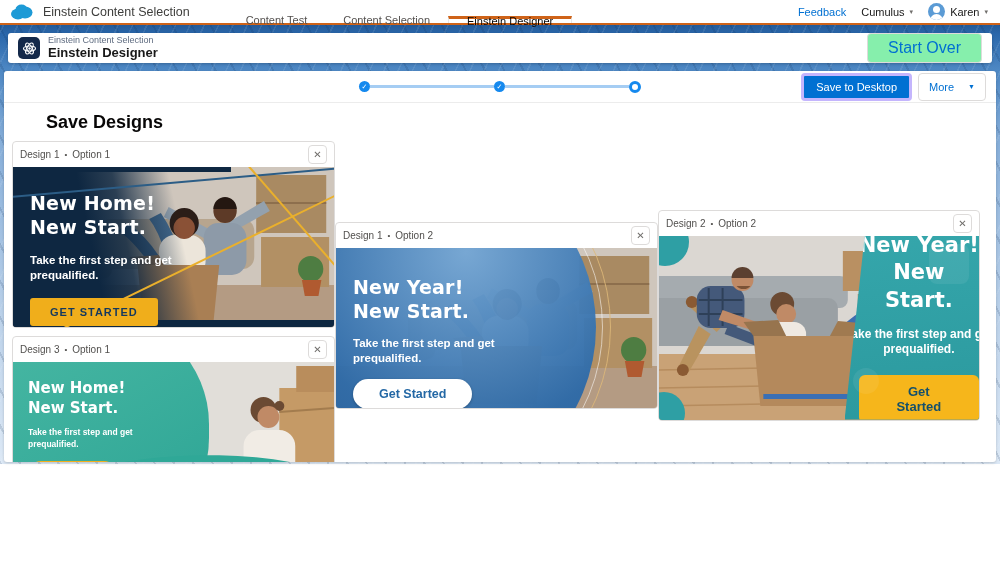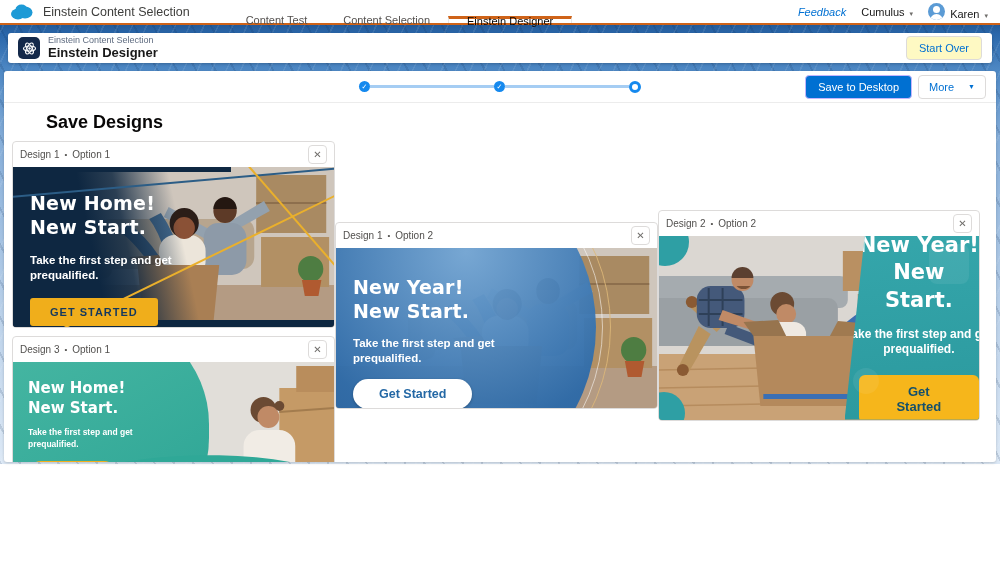--- a/index.html
+++ b/index.html
@@ -15,44 +15,44 @@
 
   
   .topnav { height: 25px; background: #fff; display: flex; align-items: stretch; border-bottom: 2px solid #cf6318; flex: 0 0 auto; }
   .nav-left { display: flex; align-items: center; gap: 8px; padding-left: 9px; }
   .cloud-logo { width: 26px; height: 18px; }
   .app-name { font-size: 12.5px; color: #3e3e3c; white-space: nowrap; }
   .nav-tabs { display: flex; margin-left: 38px; margin-top: 16px; }
   .tab { font-size: 11px; color: #53504e; padding: 0 18px; display: flex; align-items: center; cursor: pointer; }
   .tab.active { border-top: 3px solid #cf6318; border-left: 1px solid #e8e8e8; border-right: 1px solid #e8e8e8; color: #080707; background: #fff; }
   .nav-right { margin-left: auto; display: flex; align-items: center; gap: 15px; padding-right: 12px; font-size: 11px; }
-  .feedback-link { color: #0070d2; text-decoration: none; cursor: pointer; font-style: italic; }
-  .org-picker, .user-menu { display: flex; align-items: flex-end; gap: 5px; color: #181818; cursor: pointer; }
+  .feedback-link { color: #0070d2; text-decoration: none; cursor: pointer; }
+  .org-picker, .user-menu { display: flex; align-items: center; gap: 5px; color: #181818; cursor: pointer; }
   .caret { font-size: 7px; color: #706e6b; }
   .avatar { width: 17px; height: 17px; border-radius: 50%; background: #5b9bd5; position: relative; overflow: hidden; }
   .avatar::before { content: ""; position: absolute; width: 7px; height: 7px; border-radius: 50%; background: #fff; left: 5px; top: 3px; }
   .avatar::after { content: ""; position: absolute; width: 13px; height: 8px; border-radius: 7px 7px 0 0; background: #fff; left: 2px; top: 11px; }
 
   
   .header-card { margin: 8px 8px 0; height: 30px; background: #fff; border-radius: 3px; display: flex; align-items: center; padding: 0 10px; box-shadow: 0 1px 3px rgba(0,0,0,.2); flex: 0 0 auto; }
   .einstein-icon { width: 22px; height: 22px; border-radius: 5px; background: #14294a; display: flex; align-items: center; justify-content: center; flex: 0 0 auto; }
   .header-titles { display: flex; flex-direction: column; margin-left: 8px; line-height: 1.15; }
   .header-eyebrow { font-size: 9px; color: #5f6c80; }
   .header-title { font-size: 13px; font-weight: 700; color: #181818; }
-  .btn-outline { margin-left: auto; background: #fef9c3; border: 1px solid #dddbda; border-radius: 4px; color: #0070d2; font-size: 11px; padding: 5px 12px; cursor: pointer; font-family: inherit; }
+  .btn-outline { margin-left: auto; background: #86efac; border: 1px solid #dddbda; border-radius: 4px; color: #0070d2; font-size: 16px; padding: 5px 20px; cursor: pointer; font-family: inherit; }
 
   
   .main-card { margin: 8px 4px 2px; background: #fff; border-radius: 3px; flex: 1 1 auto; display: flex; flex-direction: column; box-shadow: 0 1px 3px rgba(0,0,0,.18); overflow: hidden; }
   .toolbar { position: relative; height: 32px; border-bottom: 1px solid #ececec; display: flex; align-items: center; flex: 0 0 auto; }
   .progress { position: absolute; left: 50%; top: 50%; transform: translate(-50%,-50%); width: 282px; display: flex; align-items: center; }
   .p-dot { width: 11px; height: 11px; border-radius: 50%; background: #1589ee; color: #fff; font-size: 7px; display: flex; align-items: center; justify-content: center; flex: 0 0 auto; }
   .p-ring { width: 12px; height: 12px; border-radius: 50%; border: 3px solid #1589ee; background: #fff; flex: 0 0 auto; }
   .p-line { flex: 1 1 auto; height: 2.5px; background: #a5cdf3; }
   .toolbar-buttons { margin-left: auto; display: flex; gap: 6px; padding-right: 10px; }
-  .btn-brand { background: #0070d2; border: 1px solid #c4b5fd; color: #fff; font-size: 11px; padding: 5px 12px; border-radius: 4px; cursor: pointer; font-family: inherit; margin-left: 32px; }
+  .btn-brand { background: #0070d2; border: 3px solid #c4b5fd; color: #fff; font-size: 11px; padding: 5px 12px; border-radius: 4px; cursor: pointer; font-family: inherit; margin-left: 32px; }
   .btn-more { background: #fff; border: 1px solid #dddbda; color: #0070d2; font-size: 11px; padding: 5px 10px; border-radius: 4px; cursor: pointer; display: flex; align-items: center; gap: 14px; font-family: inherit; }
   .caret-down { font-size: 7px; }
   .section-head { padding: 9px 14px 8px; font-size: 18px; font-weight: 700; color: #080707; flex: 0 0 auto; margin-left: 28px; }
 
   
   .grid { display: flex; gap: 0; padding: 0 8px; align-items: center; }
   .col { display: flex; flex-direction: column; gap: 8px; width: 323px; flex: 0 0 auto; }
   .col.c3 { width: 322px; }
   .card { border: 1px solid #dddbda; border-radius: 4px; background: #fff; overflow: hidden; }
   .card-head { height: 25px; display: flex; align-items: center; padding: 0 7px; }

